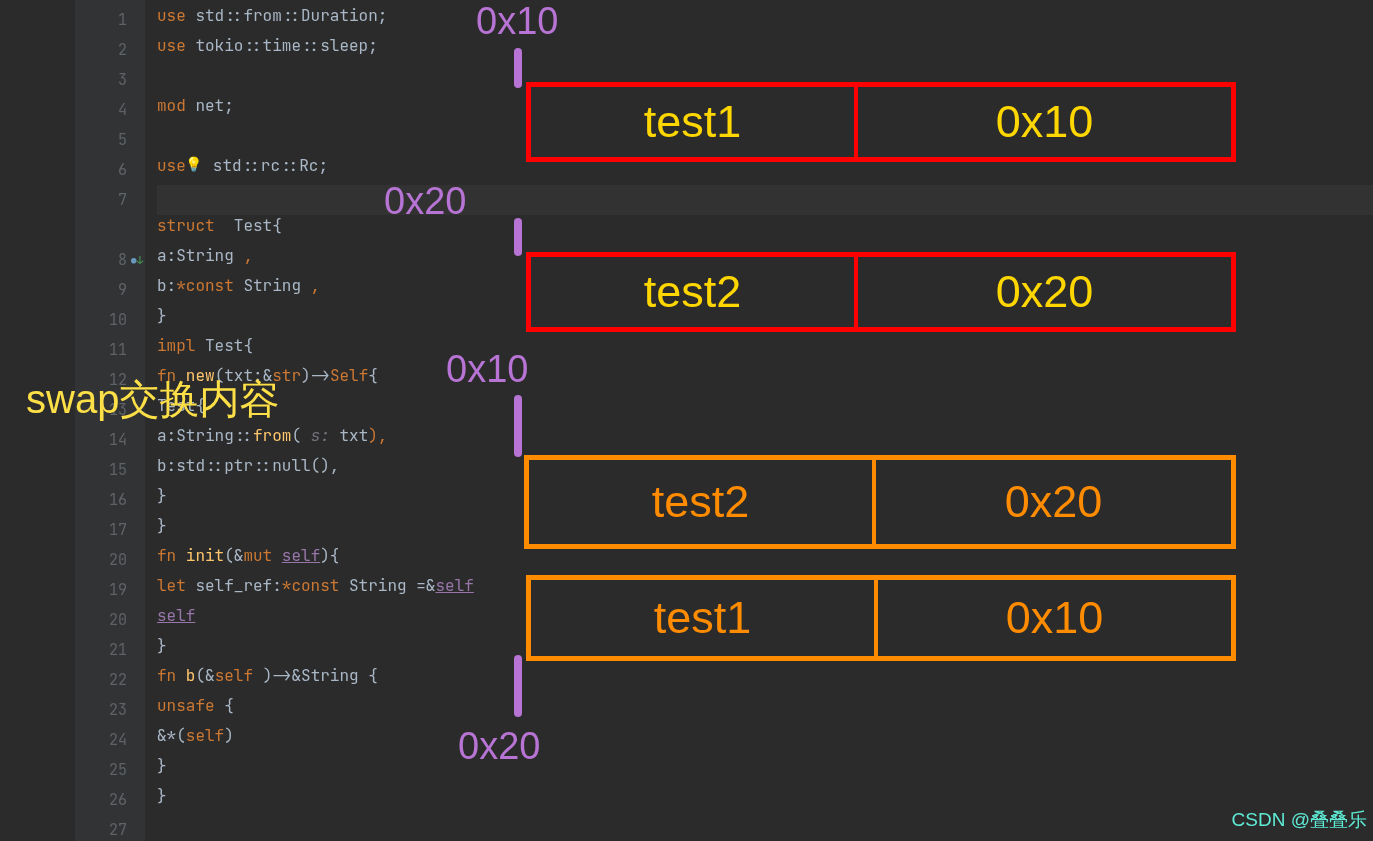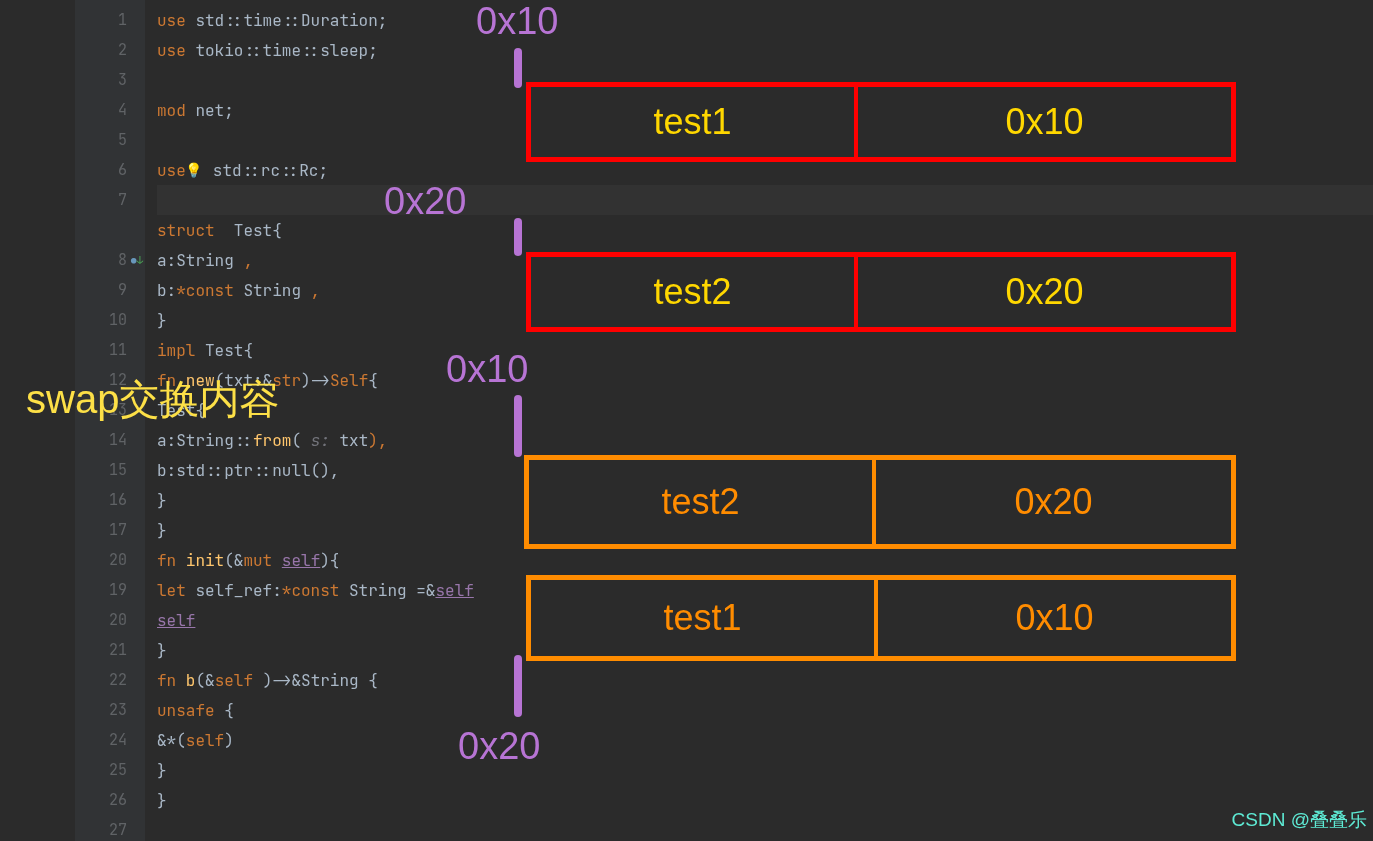--- a/index.html
+++ b/index.html
@@ -42,21 +42,20 @@
     }
     .code-area {
       flex: 1;
       padding-top: 5px;
       padding-left: 12px;
       position: relative;
     }
     .code-line {
       height: 30px;
       display: flex;
-      align-items: center;
       font-size: 16px;
       white-space: pre;
     }
     .code-line.current {
       background: #323232;
     }
     .usages-line {
       height: 30px;
       display: flex;
       align-items: center;
@@ -106,21 +105,21 @@
     .box-pair {
       position: absolute;
       display: flex;
       height: 80px;
     }
     .box-cell {
       border: 5px solid;
       display: flex;
       align-items: center;
       justify-content: center;
-      font-size: 36px;
+      font-size: 45px;
       font-family: -apple-system, sans-serif;
     }
     .box-cell:first-child { border-right-width: 2px; }
     .box-cell:last-child { border-left-width: 2px; }
     .red .box-cell { border-color: #ff0000; }
     .orange-box .box-cell { border-color: #ff8c00; }
     .yellow-text { color: #ffd700; }
     .orange-text { color: #ff8c00; }
     .watermark {
       position: absolute;
@@ -165,21 +164,21 @@
     <div class="gutter-line">20</div>
     <div class="gutter-line">21</div>
     <div class="gutter-line">22</div>
     <div class="gutter-line">23</div>
     <div class="gutter-line">24</div>
     <div class="gutter-line">25</div>
     <div class="gutter-line">26</div>
     <div class="gutter-line">27</div>
   </div>
   <div class="code-area">
-    <div class="code-line"><span class="kw">use</span><span> std::time::Duration;</span></div>
+    <div class="code-line"><span class="kw">use</span><span> std::from::Duration;</span></div>
     <div class="code-line"><span class="kw">use</span><span> tokio::time::sleep;</span></div>
     <div class="code-line"></div>
     <div class="code-line"><span class="kw">mod</span><span> net;</span></div>
     <div class="code-line"></div>
     <div class="code-line"><span class="kw">use</span><span class="bulb">💡</span><span> std::rc::Rc;</span></div>
     <div class="code-line current"></div>
     <div class="code-line"><span class="kw">struct</span><span>  Test</span><span>{</span></div>
     <div class="code-line">    <span>a:String</span><span class="orange"> ,</span></div>
     <div class="code-line">    <span>b:</span><span class="kw">*const</span><span> String</span><span class="orange"> ,</span></div>
     <div class="code-line"><span>}</span></div>

